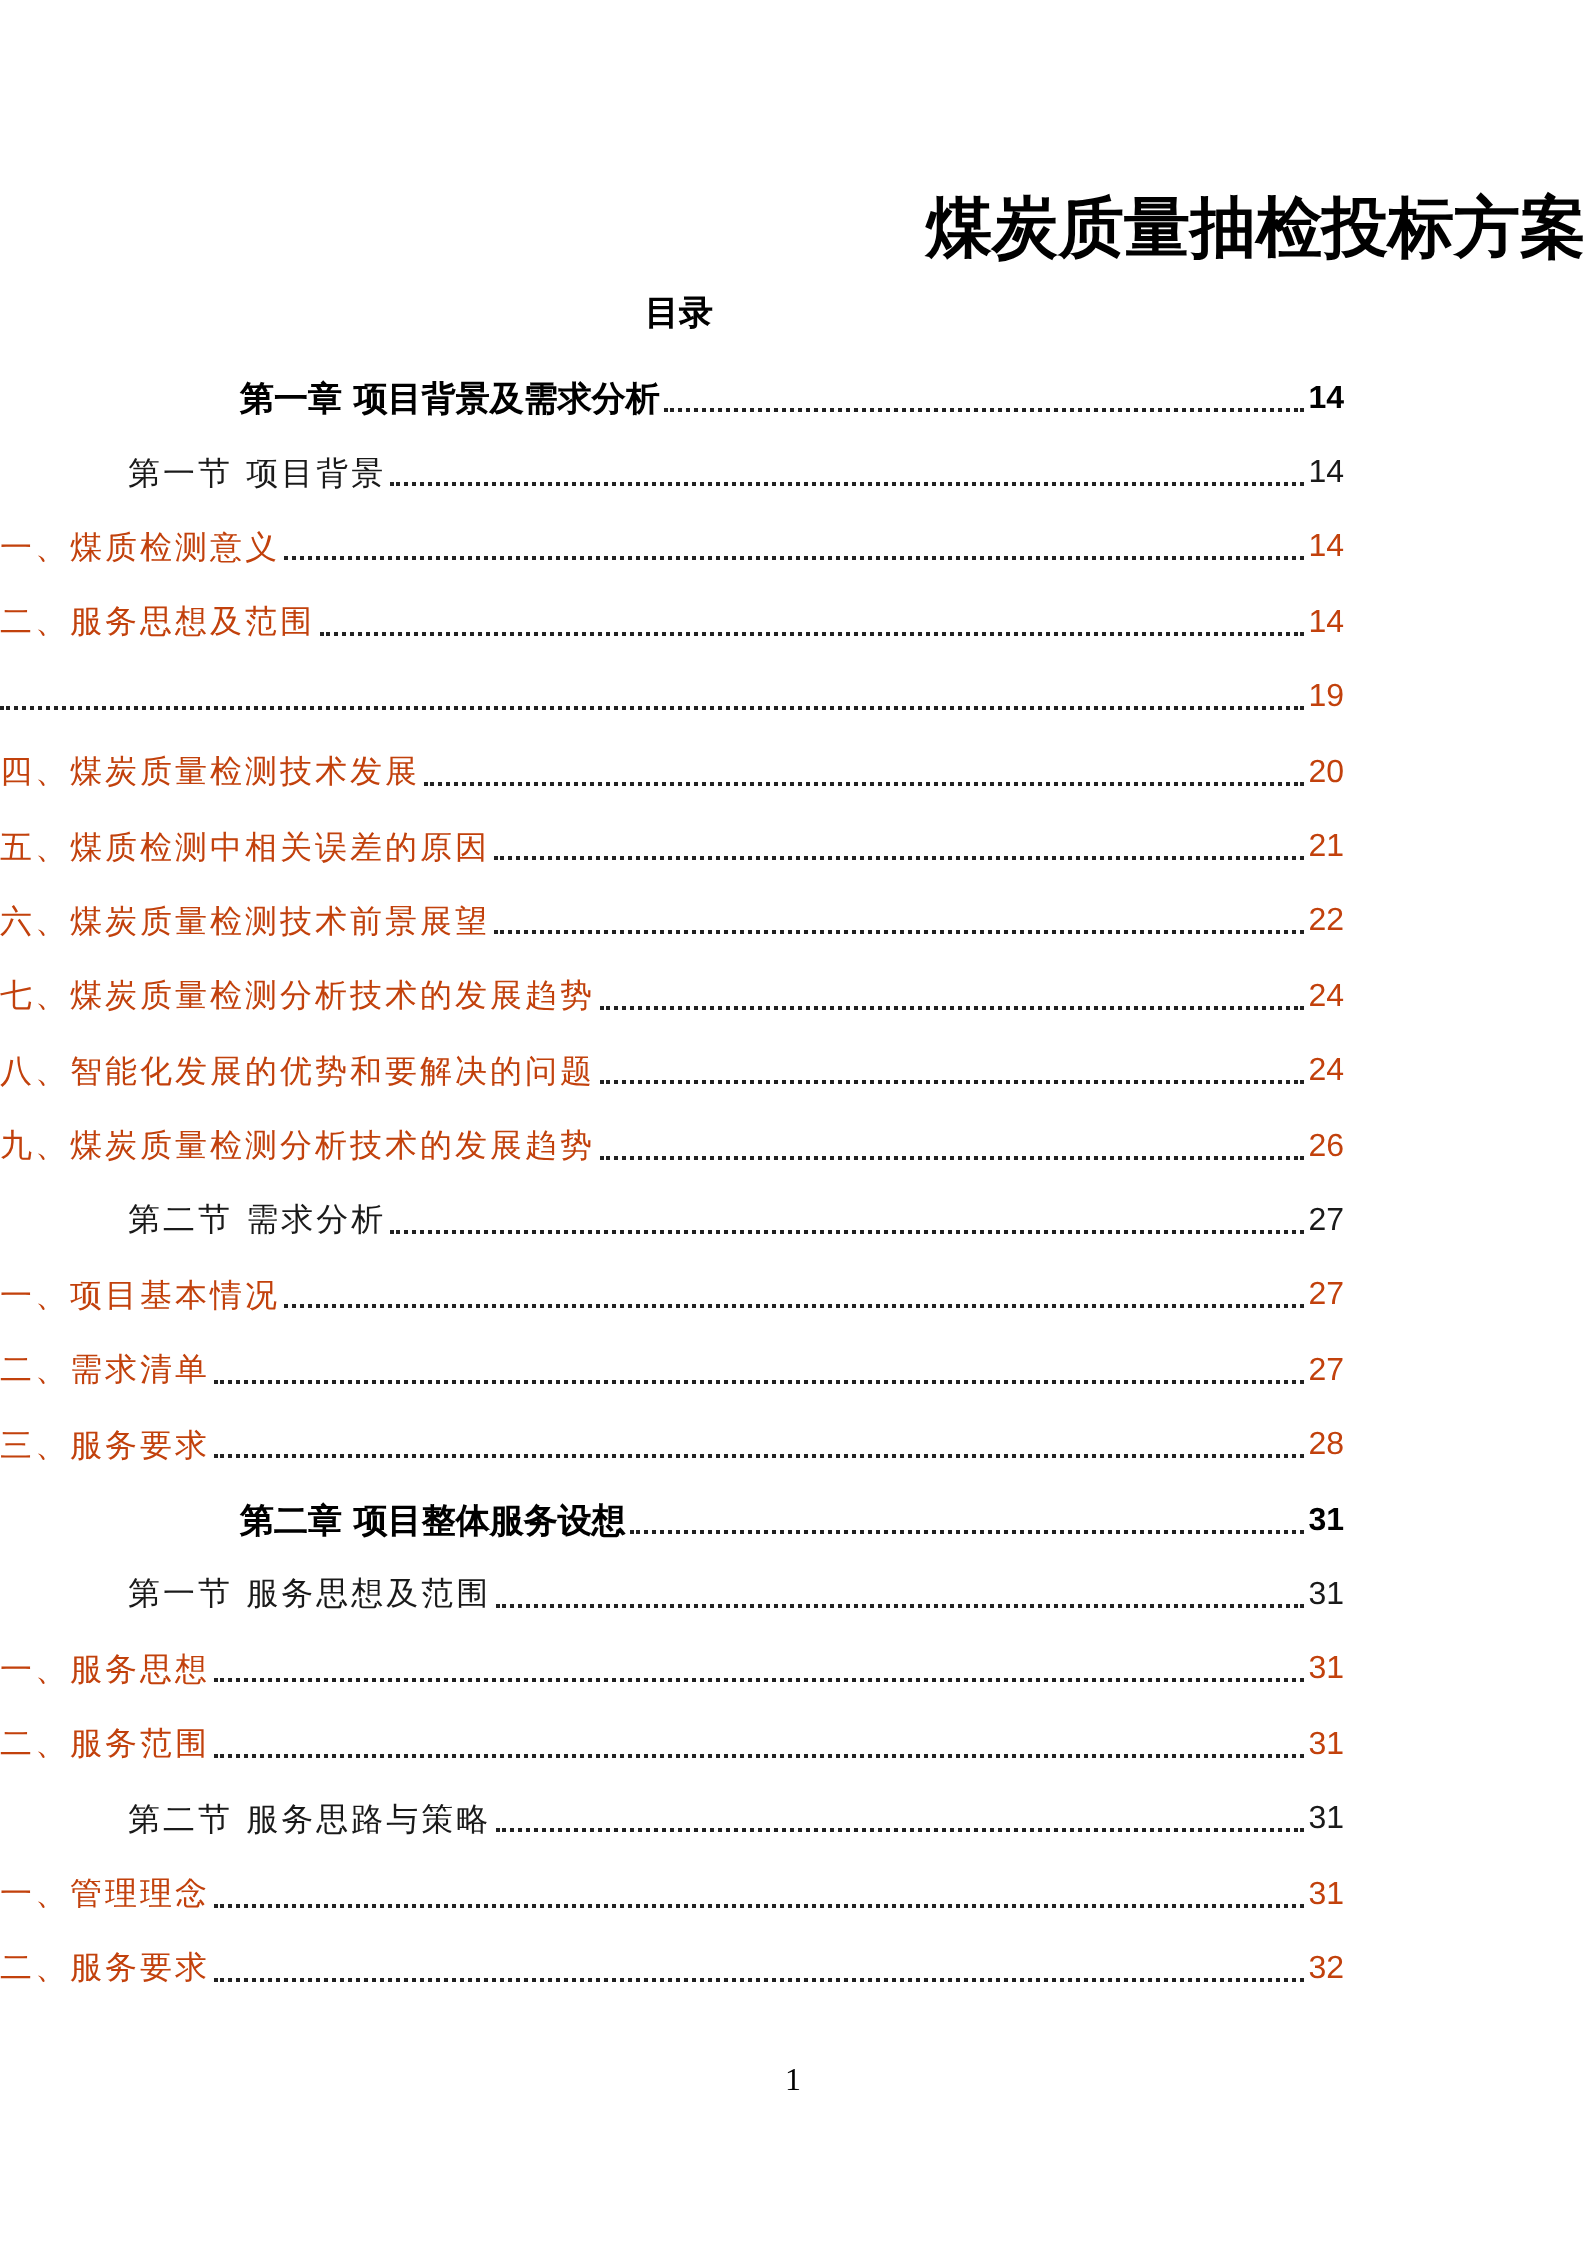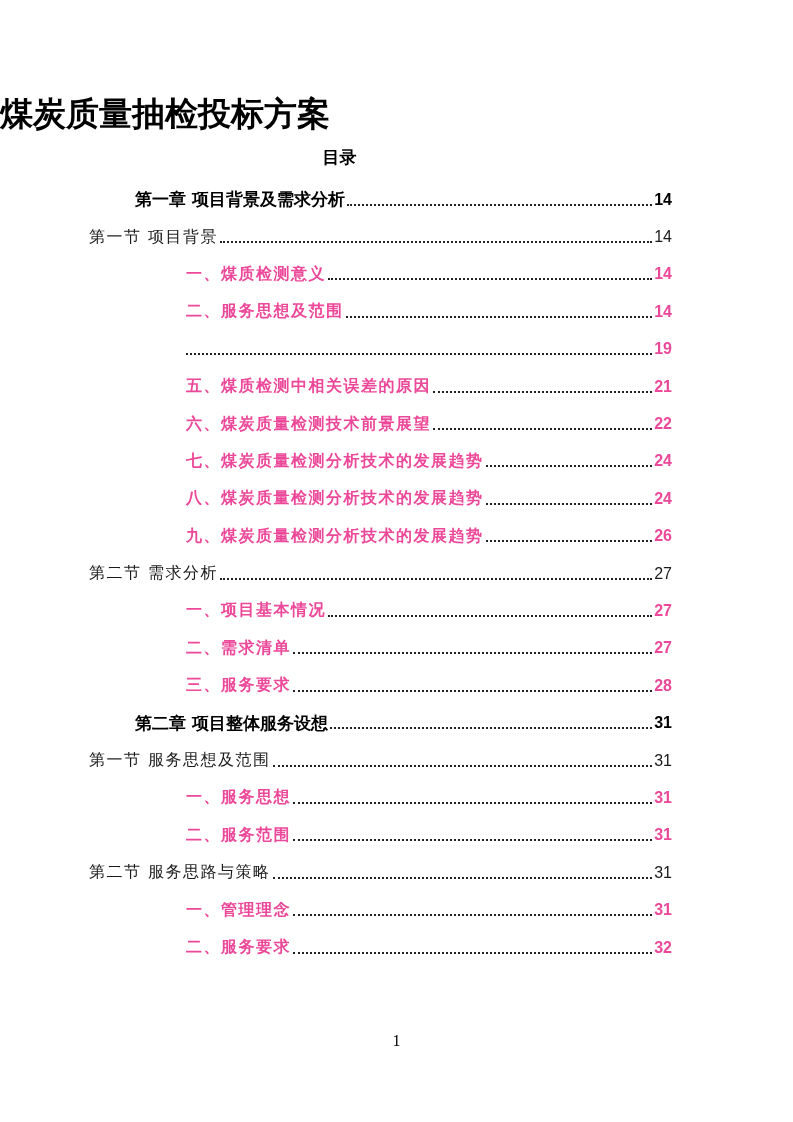--- a/index.html
+++ b/index.html
@@ -1,37 +1,37 @@
 <!DOCTYPE html>
 <html><head>
 <meta charset="utf-8">
 <style>
   html, body { margin: 0; padding: 0; background: #ffffff; }
   body { width: 793px; height: 1122px; position: relative; overflow: hidden;
          font-family: "DejaVu Serif", "Liberation Serif", serif; color: #000; }
-  .title { position: absolute; left: 0; width: 793px; top: 92px; text-align: left;
+  .title { position: absolute; left: 0; width: 793px; top: 92px; text-align: right;
            font-family: "DejaVu Sans", "Liberation Sans", sans-serif; font-weight: bold;
            font-size: 33px; line-height: 44px; letter-spacing: 0px; }
   .toc-heading { position: absolute; left: 0; width: 679px; top: 145px; text-align: center;
            font-family: "DejaVu Sans", "Liberation Sans", sans-serif; font-weight: bold;
            font-size: 17px; line-height: 24px; }
   .toc { position: absolute; left: 0; top: 181px; width: 793px; }
   .toc-row { position: relative; height: 37.4px; display: flex; align-items: center; }
   .toc-row .label { white-space: nowrap; padding-right: 2px; }
   .toc-row .leader { flex: 1; overflow: hidden; white-space: nowrap; height: 20px; position: relative; }
   .toc-row .leader::after { content: ""; position: absolute; left: 0; right: 0; bottom: 4px;
            border-bottom: 2px dotted #222; }
   .toc-row .page { white-space: nowrap; padding-left: 2px;
            font-family: "Liberation Sans", "DejaVu Sans", sans-serif; }
   .lvl-1 { padding-left: 120px; padding-right: 121px; font-family: "DejaVu Sans", "Liberation Sans", sans-serif;
-           font-weight: bold; font-size: 17px; margin-left: 15px; }
+           font-weight: bold; font-size: 17px; }
   .lvl-1 .page { font-weight: bold; font-size: 16px; }
-  .lvl-2 { padding-left: 89px; padding-right: 121px; font-size: 16px; color: #1a1a1a; }
+  .lvl-2 { padding-left: 64px; padding-right: 121px; font-size: 16px; color: #1a1a1a; }
   .lvl-2 .page { font-size: 16px; }
-  .lvl-3 { padding-left: 186px; padding-right: 121px; font-size: 16px; color: #ec4899; font-weight: bold; }
+  .lvl-3 { padding-right: 121px; font-size: 16px; color: #c2410c; }
   .lvl-3 .page { font-size: 16px; }
   .lvl-2 .label, .lvl-3 .label { letter-spacing: 1.5px; }
   .page-number { position: absolute; left: 0; width: 793px; top: 1032px; text-align: center;
            font-family: "Liberation Serif", "DejaVu Serif", serif; font-size: 16px; }
 </style>
 </head>
 <body>
 
 <div class="title">煤炭质量抽检投标方案</div>
 <div class="toc-heading">目录</div>
@@ -55,36 +55,41 @@
   <div class="toc-row lvl-3">
     <span class="label">二、服务思想及范围</span>
     <span class="leader"></span>
     <span class="page">14</span>
   </div>
   <div class="toc-row lvl-3">
     <span class="leader"></span>
     <span class="page">19</span>
   </div>
   <div class="toc-row lvl-3">
+    <span class="label">四、煤炭质量检测技术发展</span>
+    <span class="leader"></span>
+    <span class="page">20</span>
+  </div>
+  <div class="toc-row lvl-3">
     <span class="label">五、煤质检测中相关误差的原因</span>
     <span class="leader"></span>
     <span class="page">21</span>
   </div>
   <div class="toc-row lvl-3">
     <span class="label">六、煤炭质量检测技术前景展望</span>
     <span class="leader"></span>
     <span class="page">22</span>
   </div>
   <div class="toc-row lvl-3">
     <span class="label">七、煤炭质量检测分析技术的发展趋势</span>
     <span class="leader"></span>
     <span class="page">24</span>
   </div>
   <div class="toc-row lvl-3">
-    <span class="label">八、煤炭质量检测分析技术的发展趋势</span>
+    <span class="label">八、智能化发展的优势和要解决的问题</span>
     <span class="leader"></span>
     <span class="page">24</span>
   </div>
   <div class="toc-row lvl-3">
     <span class="label">九、煤炭质量检测分析技术的发展趋势</span>
     <span class="leader"></span>
     <span class="page">26</span>
   </div>
   <div class="toc-row lvl-2">
     <span class="label">第二节  需求分析</span>

